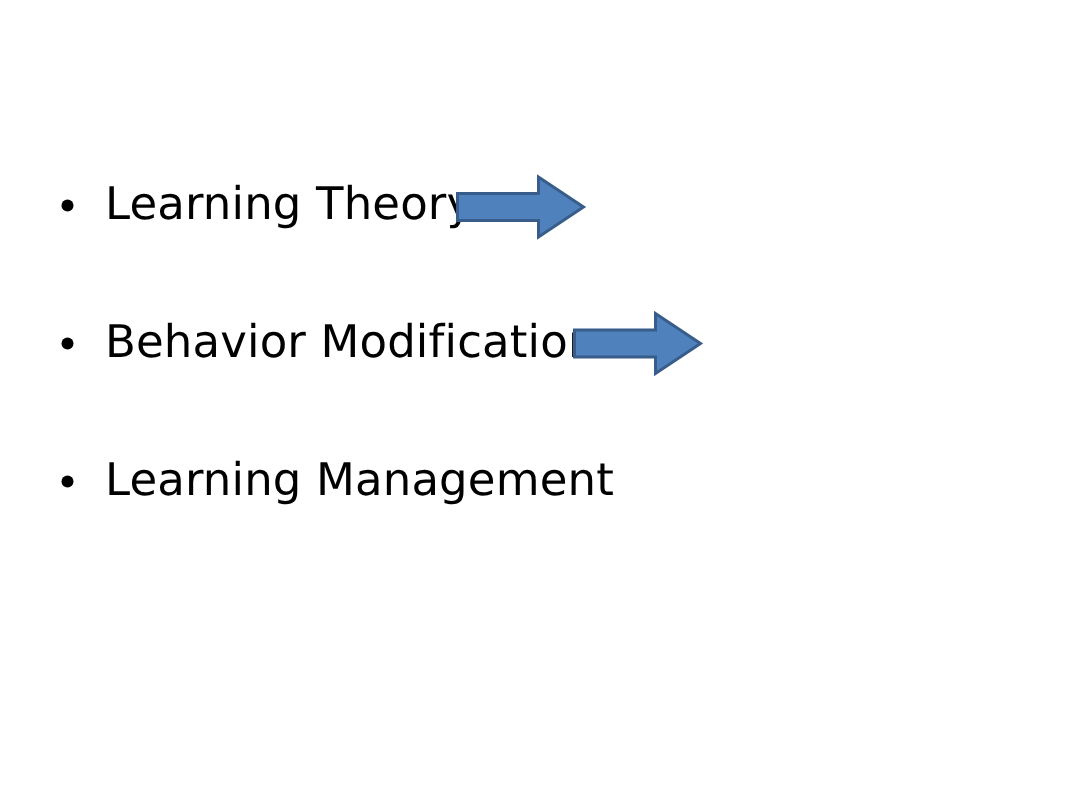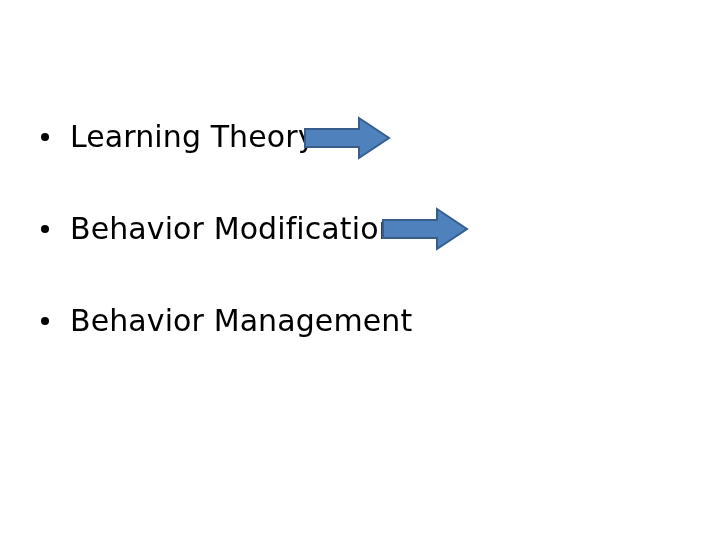--- a/index.html
+++ b/index.html
@@ -88,16 +88,16 @@
     <span class="bullet-marker"></span>
     <span class="bullet-text">Behavior Modification</span>
   </div>
 
   <svg class="block-arrow" id="arrow-2" viewBox="0 0 88 46" preserveAspectRatio="none" aria-hidden="true">
     <polygon class="arrow-shape" points="2,14 56,14 56,3 86,23 56,43 56,32 2,32"></polygon>
   </svg>
 
   <div class="bullet-row" id="row-3">
     <span class="bullet-marker"></span>
-    <span class="bullet-text">Behavior Management</span>
+    <span class="bullet-text">Learning Management</span>
   </div>
 
 </div>
 
 </body></html>

